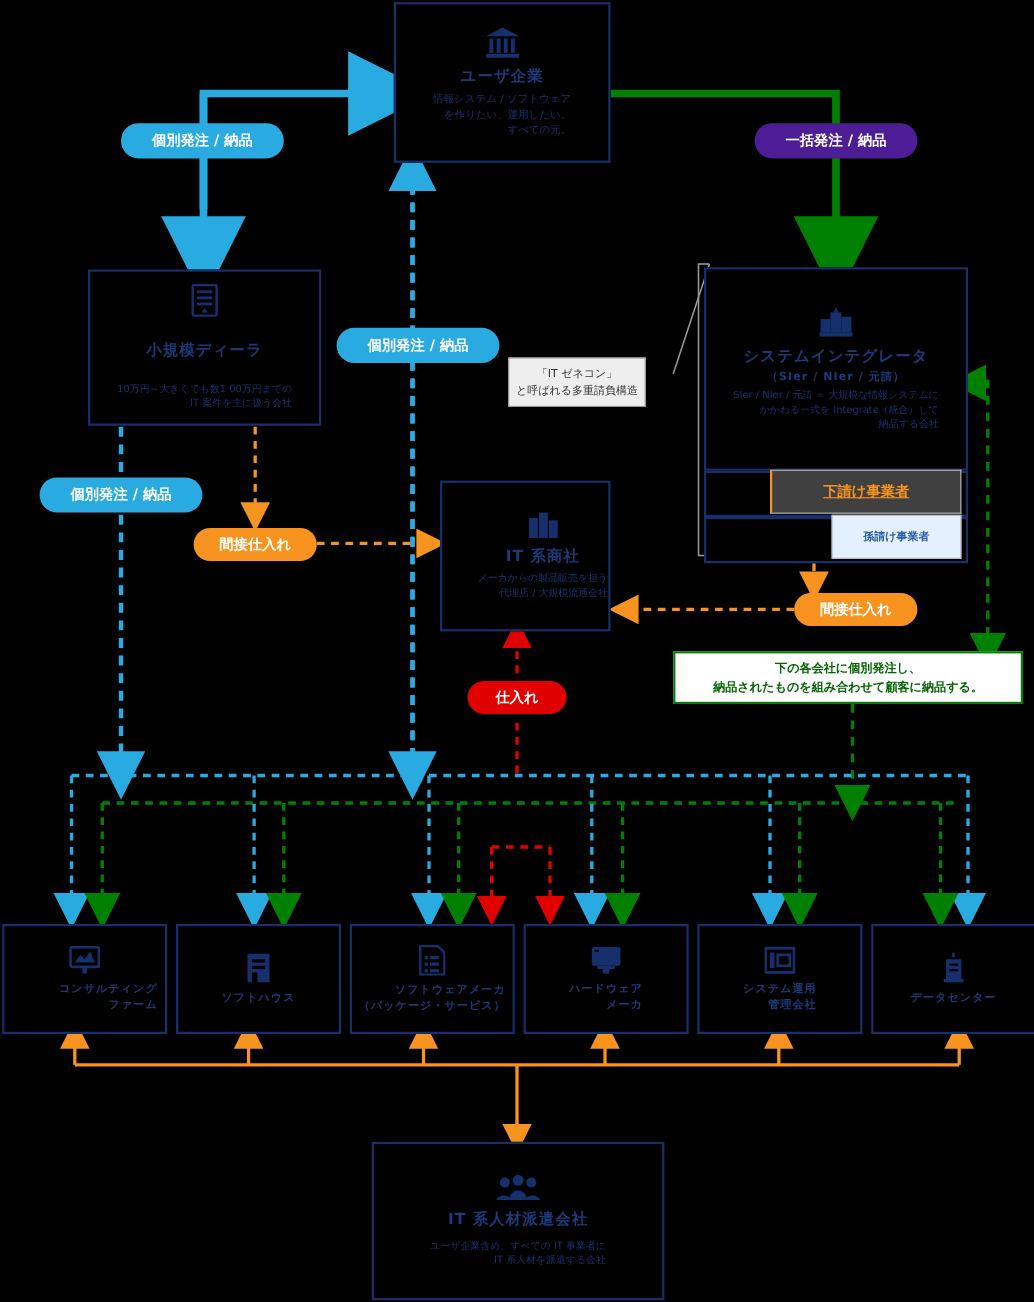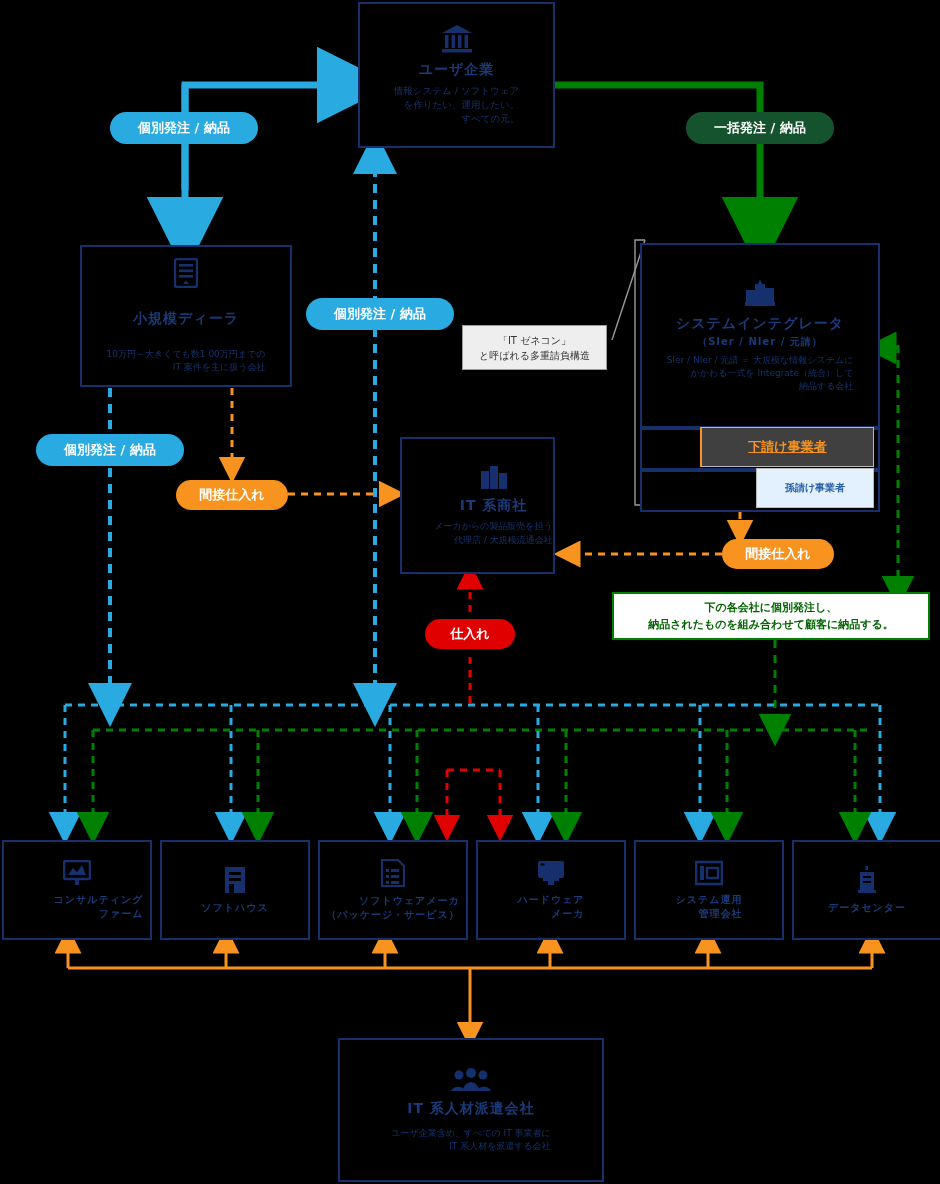--- a/index.html
+++ b/index.html
@@ -12,21 +12,21 @@
        background:#000;display:flex;flex-direction:column;align-items:center;
        justify-content:center;text-align:right;color:#17306b;}
   .box .ico{color:#15306d;line-height:1;margin-bottom:4px;}
   .box .ttl{font-weight:bold;color:#1b3a7a;letter-spacing:1px;}
   .box .dsc{color:#16336f;line-height:1.45;margin-top:5px;}
 
   .pill{position:absolute;box-sizing:border-box;border-radius:999px;
         color:#fff;font-weight:bold;display:flex;align-items:center;
         justify-content:center;text-align:center;white-space:nowrap;z-index:6;}
   .pill-blue{background:#29abe2;}
-  .pill-green{background:#14532d;}
+  .pill-green{background:#4c1d95;}
   .pill-orange{background:#f7931e;}
   .pill-red{background:#e10000;}
 
   .note-gray{position:absolute;box-sizing:border-box;background:#eeeeee;
        border:1px solid #9a9a9a;color:#333;text-align:center;
        display:flex;align-items:center;justify-content:center;line-height:1.5;z-index:6;}
   .note-green{position:absolute;box-sizing:border-box;background:#fff;
        border:2px solid #008000;color:#006400;font-weight:bold;text-align:center;
        display:flex;align-items:center;justify-content:center;line-height:1.55;z-index:6;}
 
@@ -285,18 +285,18 @@
   </div>
 
   <div class="pill pill-blue" style="left:110px;top:112px;width:148px;height:32px;font-size:13px;">個別発注 / 納品</div>
   <div class="pill pill-green" style="left:686px;top:112px;width:148px;height:32px;font-size:13px;">一括発注 / 納品</div>
   <div class="pill pill-blue" style="left:306px;top:298px;width:148px;height:32px;font-size:13px;">個別発注 / 納品</div>
   <div class="pill pill-blue" style="left:36px;top:434px;width:148px;height:32px;font-size:13px;">個別発注 / 納品</div>
   <div class="pill pill-orange" style="left:176px;top:480px;width:112px;height:30px;font-size:13px;">間接仕入れ</div>
   <div class="pill pill-orange" style="left:722px;top:539px;width:112px;height:30px;font-size:13px;">間接仕入れ</div>
   <div class="pill pill-red" style="left:425px;top:619px;width:90px;height:30px;font-size:13px;">仕入れ</div>
 
-  <div class="note-gray" style="left:462px;top:325px;width:145px;height:45px;font-size:10px;white-space:pre-line;">「IT ゼネコン」
+  <div class="note-gray" style="left:462px;top:325px;width:125px;height:45px;font-size:10px;white-space:pre-line;">「IT ゼネコン」
 と呼ばれる多重請負構造</div>
   <div class="note-green" style="left:612px;top:592px;width:318px;height:48px;font-size:11px;white-space:pre-line;">下の各会社に個別発注し、
 納品されたものを組み合わせて顧客に納品する。</div>
 
 </div>
 
 </body></html>

